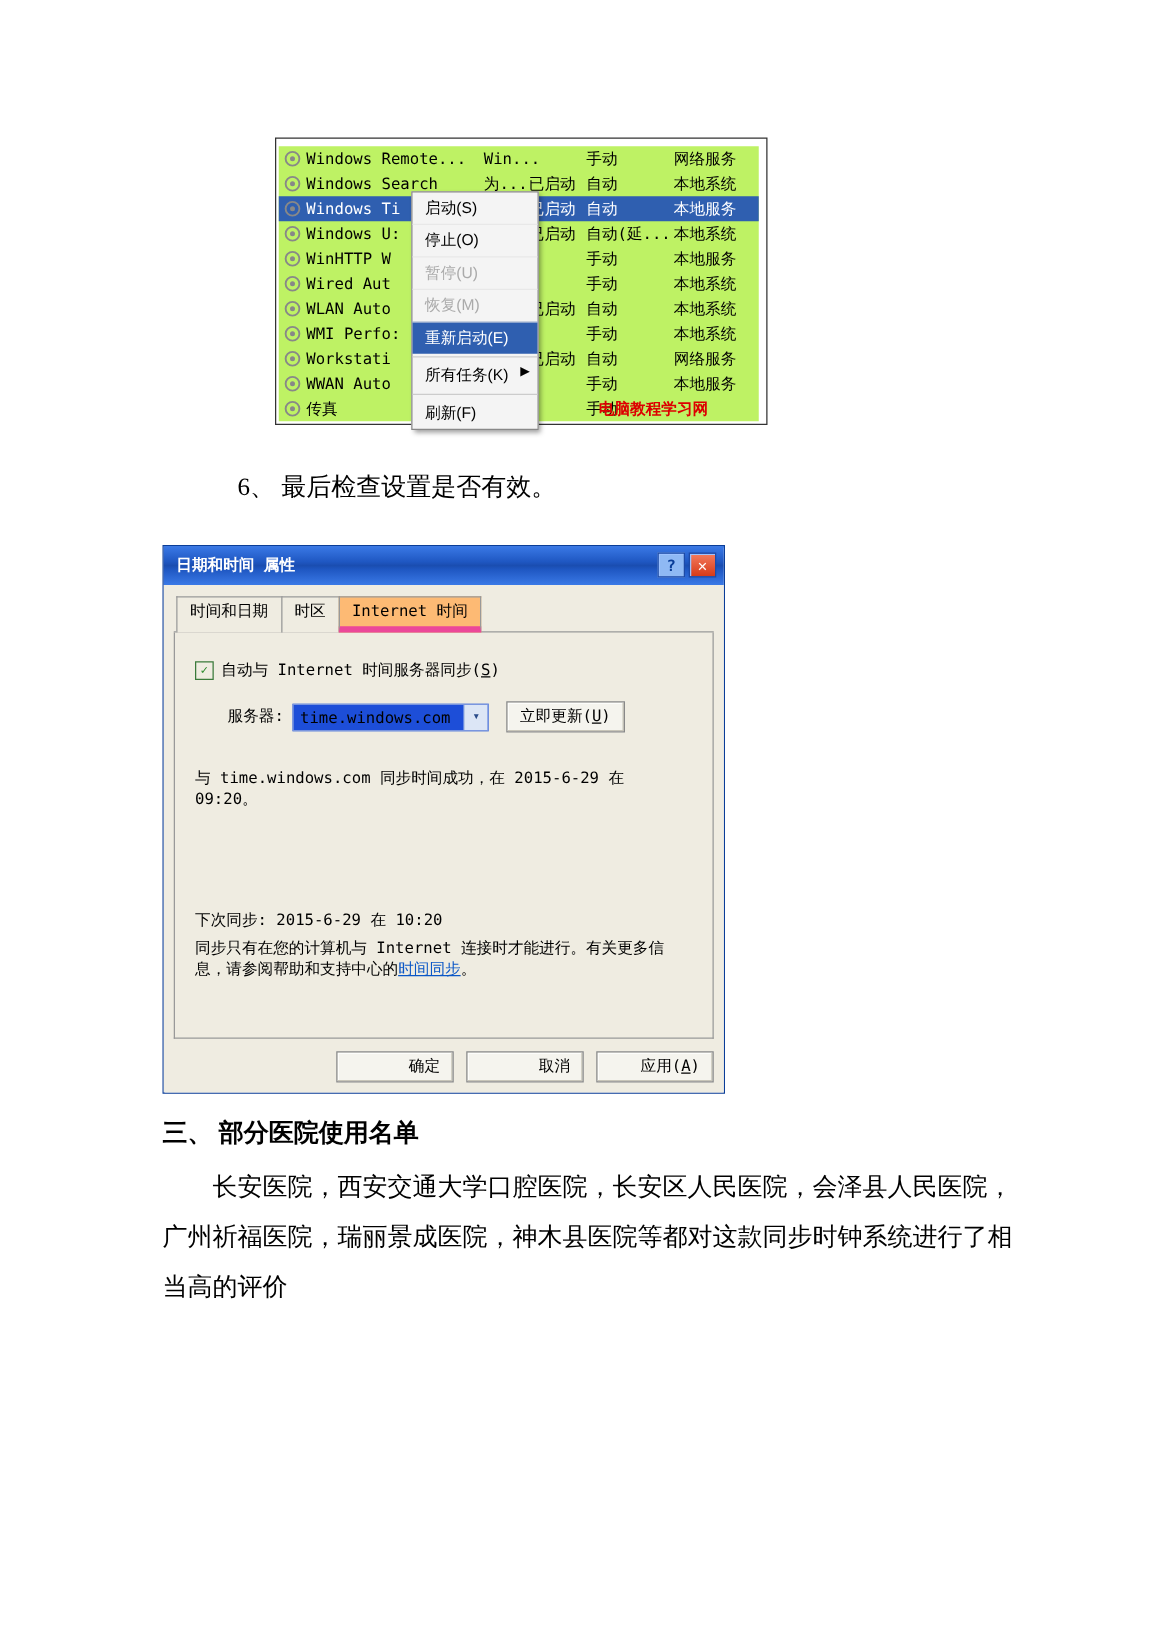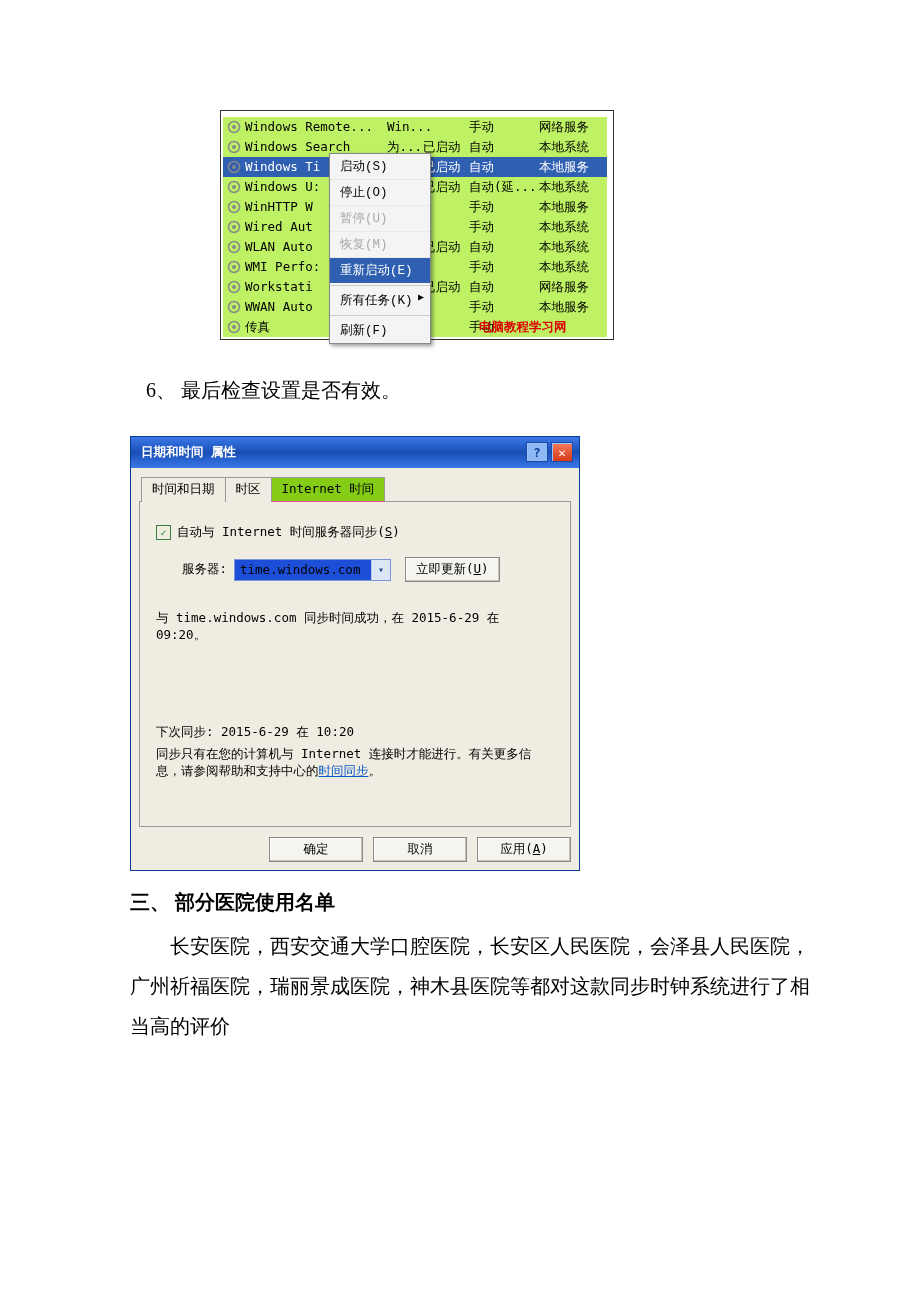--- a/index.html
+++ b/index.html
@@ -8,62 +8,62 @@
 
   
   .svc-wrap{margin-left:90px;margin-bottom:30px}
   .svc{font-family:"Tahoma","SimSun",monospace;font-size:12.5px;line-height:14px;background:#bef264}
   .svc-row{display:grid;grid-template-columns:160px 36px 46px 70px 68px;align-items:center;height:20px;padding-left:4px}
   .svc-row.sel{background:#2f5fb0;color:#fff}
   .gear{display:inline-block;width:14px;height:14px;vertical-align:-3px;margin-right:4px}
   .gear svg{display:block}
   .redtxt{color:#d00;font-weight:bold}
   
-  .ctx{position:absolute;background:#f4f4f4;border:1px solid #888;box-shadow:2px 2px 4px rgba(0,0,0,.4);font-family:Liberation Mono, monospace;font-size:12.5px;width:100px}
+  .ctx{position:absolute;background:#f4f4f4;border:1px solid #888;box-shadow:2px 2px 4px rgba(0,0,0,.4);font-family:Liberation Sans, sans-serif;font-size:12.5px;width:100px}
   .ctx-item{padding:4px 10px;border-top:1px solid #e8e8e8;white-space:nowrap;position:relative}
   .ctx-item:first-child{border-top:none}
   .ctx-item.sep-above{border-top:1px solid #ccc;margin-top:2px;padding-top:6px}
   .ctx-item.sel{background:#2f5fb0;color:#fff}
   .ctx-item.dis{color:#aaa}
   .ctx-arrow{position:absolute;right:6px;top:5px;font-size:10px}
   .svc-pos{position:relative}
 
   
   .doc-line{font-size:20px;line-height:40px;text-indent:2em;margin:14px 0 26px 0}
-  .doc-line.numbered{text-indent:0;margin-left:16px}
+  .doc-line.numbered{text-indent:0;margin-left:60px}
   .h3{font-size:20px;font-weight:700;margin:16px 0 10px 0}
   .para{font-size:20px;line-height:40px;margin:0}
   .para.first{text-indent:2em}
 
   
   .xp-wrap{margin:0 0 18px 0}
   .xp{font-family:"Tahoma","SimSun",monospace;font-size:12.5px;width:448px;border:1px solid #0a3d98;box-shadow:inset 1px 1px 0 #2a6ee0}
   .xp-title{background:linear-gradient(#3a79e6,#1f57c2 40%,#1a4db0 50%,#1f57c2 60%,#3a79e6);color:#fff;font-weight:bold;padding:5px 6px 6px 10px;display:flex;align-items:center}
   .xp-title .spacer{flex:1}
   .xp-btn-sq{width:20px;height:18px;margin-left:3px;display:flex;align-items:center;justify-content:center;border:1px solid #1d4aa7;box-shadow:inset 1px 1px 0 #9cc2ff}
   .xp-help{background:#8fb9f4;color:#0a3d98;font-weight:bold}
   .xp-close{background:linear-gradient(#f47b5d,#d63a18);color:#fff;font-weight:bold}
   .xp-body{background:#efece1;padding:8px}
   .tabs{display:flex;border-bottom:1px solid #999;margin-bottom:0;padding-left:2px}
   .tab{background:#efece1;border:1px solid #999;border-bottom:none;padding:3px 10px 3px 10px;position:relative;top:1px;margin-right:-1px}
-  .tab.active{background:#84cc16;top:1px;border-bottom:1px solid #ec4899;z-index:2}
+  .tab.active{background:#fdba74;top:1px;border-bottom:5px solid #ec4899;z-index:2}
   .tab-pg{border:1px solid #999;border-top:none;padding:22px 16px 12px 16px;height:325px;box-sizing:border-box;position:relative}
   .cbrow{display:flex;align-items:center;margin-bottom:16px}
   .cb{width:13px;height:13px;border:1px solid #3a7a3a;display:inline-flex;align-items:center;justify-content:center;color:#2a8a2a;font-size:10px;margin-right:6px}
   .srvrow{display:flex;align-items:center;margin-left:26px;margin-bottom:28px}
   .srvrow .lbl{width:52px}
   .dd{border:1px solid #7a96df;background:#1d4ed8;display:flex;align-items:center;height:20px;width:155px}
   .dd .txt{flex:1;padding:0 5px}
   .dd .arrow{width:18px;height:20px;background:#dce6f6;color:#2a4c8a;display:flex;align-items:center;justify-content:center;border-left:1px solid #b7c8e6;font-size:10px}
   .btn{background:#f5f4ee;border:1px solid #888;padding:3px 10px;box-shadow:inset -1px -1px #c8c5b8,inset 1px 1px #fff}
   .status{margin-bottom:26px}
   .note-block{margin-top:80px}
   .link{color:#0b57c7;text-decoration:underline}
   .btnrow{display:flex;justify-content:flex-end;gap:10px;margin-top:10px}
-  .btnrow .btn{min-width:72px;text-align:center}
+  .btnrow .btn{min-width:72px;text-align:right}
   u{text-decoration:underline}
 </style>
 </head>
 <body>
 
 <div class="page">
 
   <div class="svc-wrap">
     <div class="screenshot-box svc-pos" style="padding:6px 6px 2px 2px">
       <div class="svc" id="svc">

